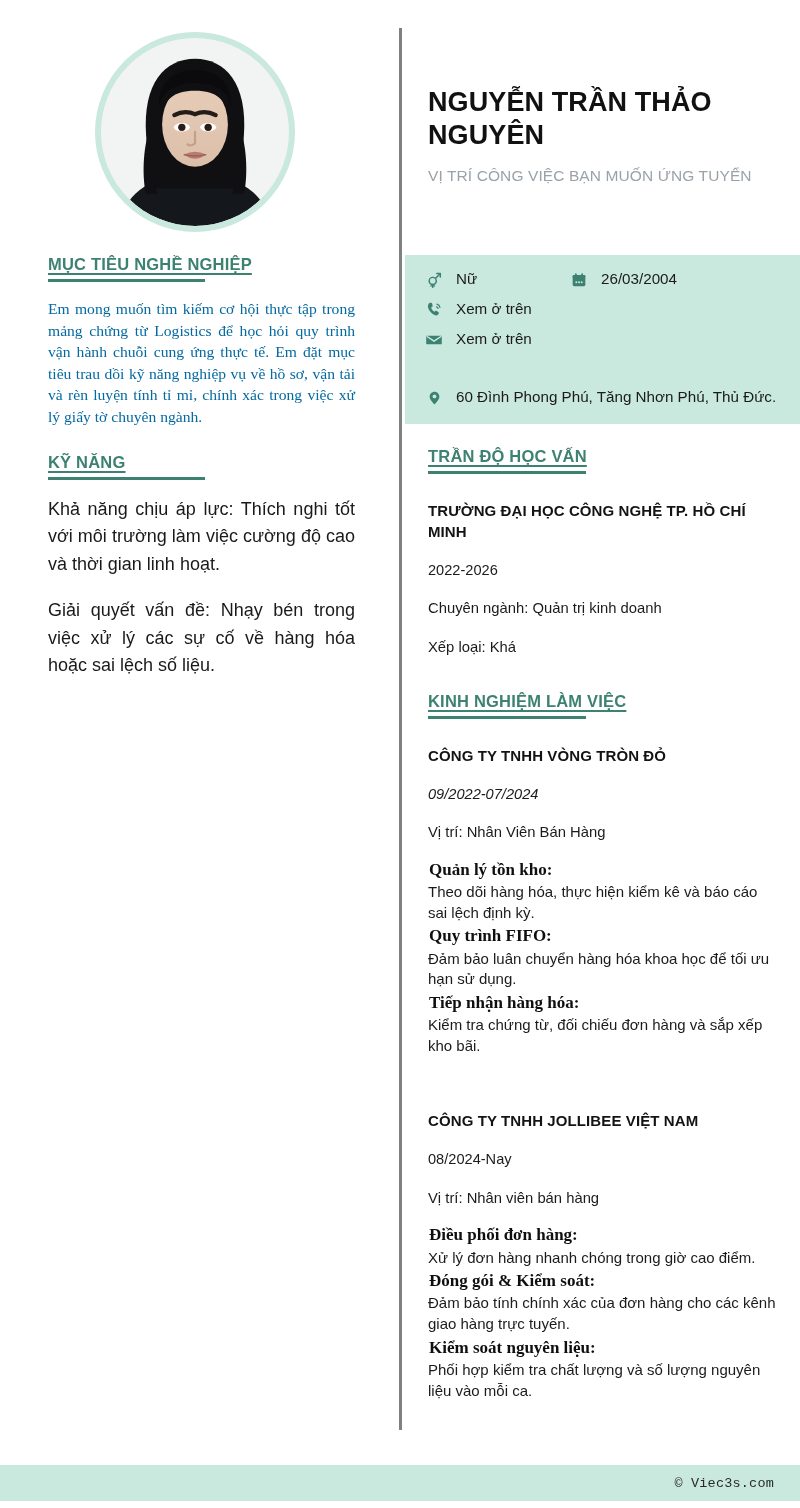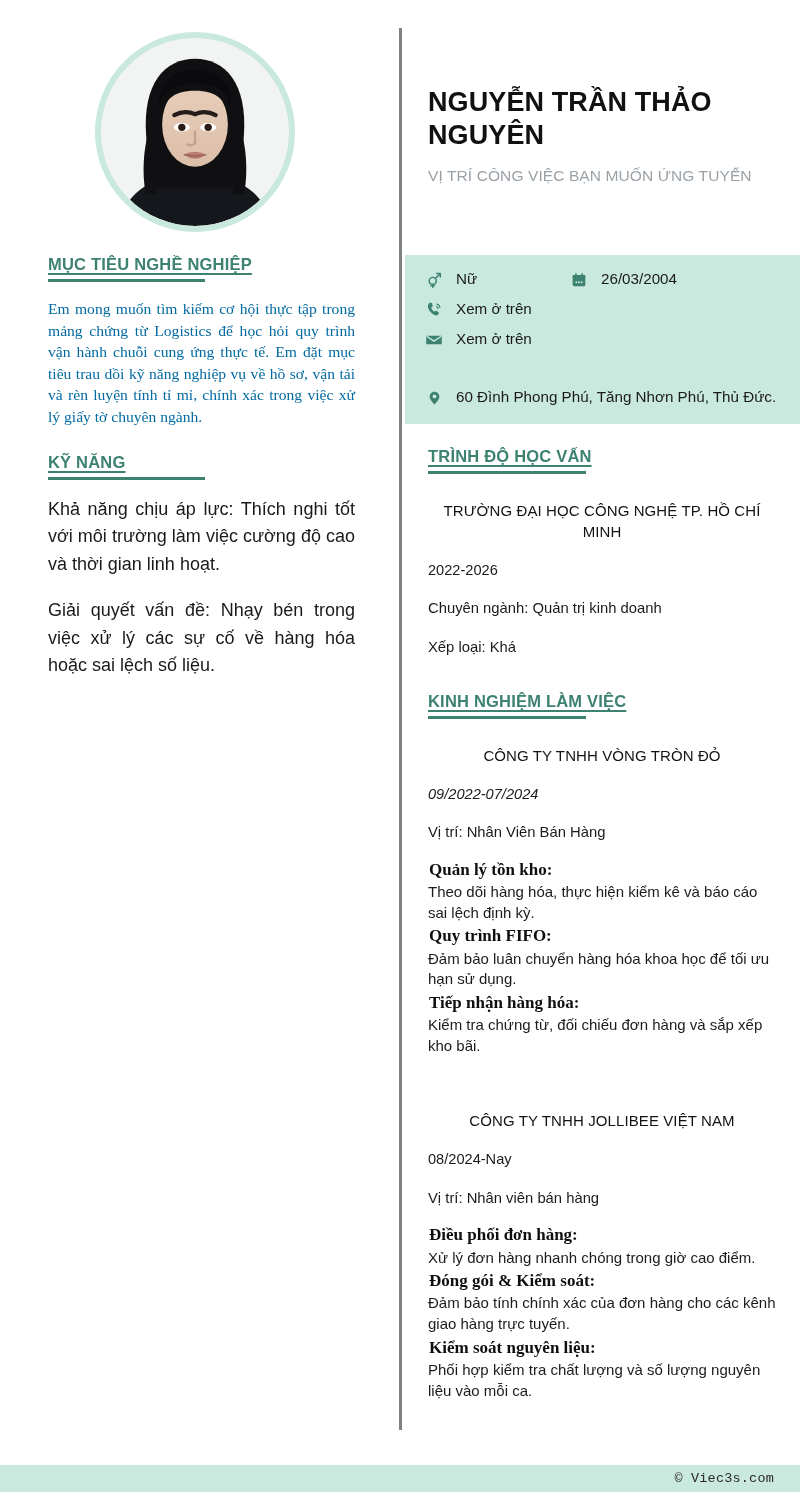--- a/index.html
+++ b/index.html
@@ -168,26 +168,25 @@
   .rsec-rule {
     height: 3px;
     background: #3d8271;
     margin: 5px 0 0 0;
   }
   .rsec-rule.w-edu { width: 158px; }
   .rsec-rule.w-exp { width: 158px; }
 
   .entry-title {
     font-size: 15px;
-    font-weight: normal;
+    font-weight: bold;
     line-height: 1.4;
     color: #131313;
     margin: 26px 0 0 0;
     letter-spacing: .1px;
-    text-align: center;
   }
   .entry-date {
     font-size: 14.6px;
     line-height: 1.4;
     color: #1b1b1b;
     margin: 18px 0 0 0;
   }
   .entry-date.italic { font-style: italic; }
   .entry-line {
     font-size: 14.8px;
@@ -213,21 +212,21 @@
     color: #1b1b1b;
     margin: 0 0 2px 0;
   }
 
   .exp-gap { height: 26px; }
 
   
   .footer {
     position: absolute;
     left: 0; top: 1465px;
-    width: 800px; height: 27px;
+    width: 800px; height: 36px;
     background: #c9e8de;
     display: flex;
     align-items: center;
     justify-content: flex-end;
     padding-right: 26px;
   }
   .footer-txt {
     font-family: "Liberation Mono", monospace;
     font-size: 13.5px;
     color: #2a2a2a;
@@ -379,21 +378,21 @@
         </span>
         <span class="contact-txt">60 Đình Phong Phú, Tăng Nhơn Phú, Thủ Đức.</span>
       </div>
     </div>
 
   </div>
 
   <div class="right-body">
 
     <div class="rsec">
-      <div class="rsec-head">TRÌNH ĐỘ HỌC VẤN</div>
+      <div class="rsec-head">TRẦN ĐỘ HỌC VẤN</div>
       <div class="rsec-rule w-edu"></div>
       <div class="entry-title">TRƯỜNG ĐẠI HỌC CÔNG NGHỆ TP. HỒ CHÍ MINH</div>
       <div class="entry-date">2022-2026</div>
       <div class="entry-line">Chuyên ngành: Quản trị kinh doanh</div>
       <div class="entry-line">Xếp loại: Khá</div>
     </div>
 
     <div style="height:34px"></div>
 
     <div class="rsec">

